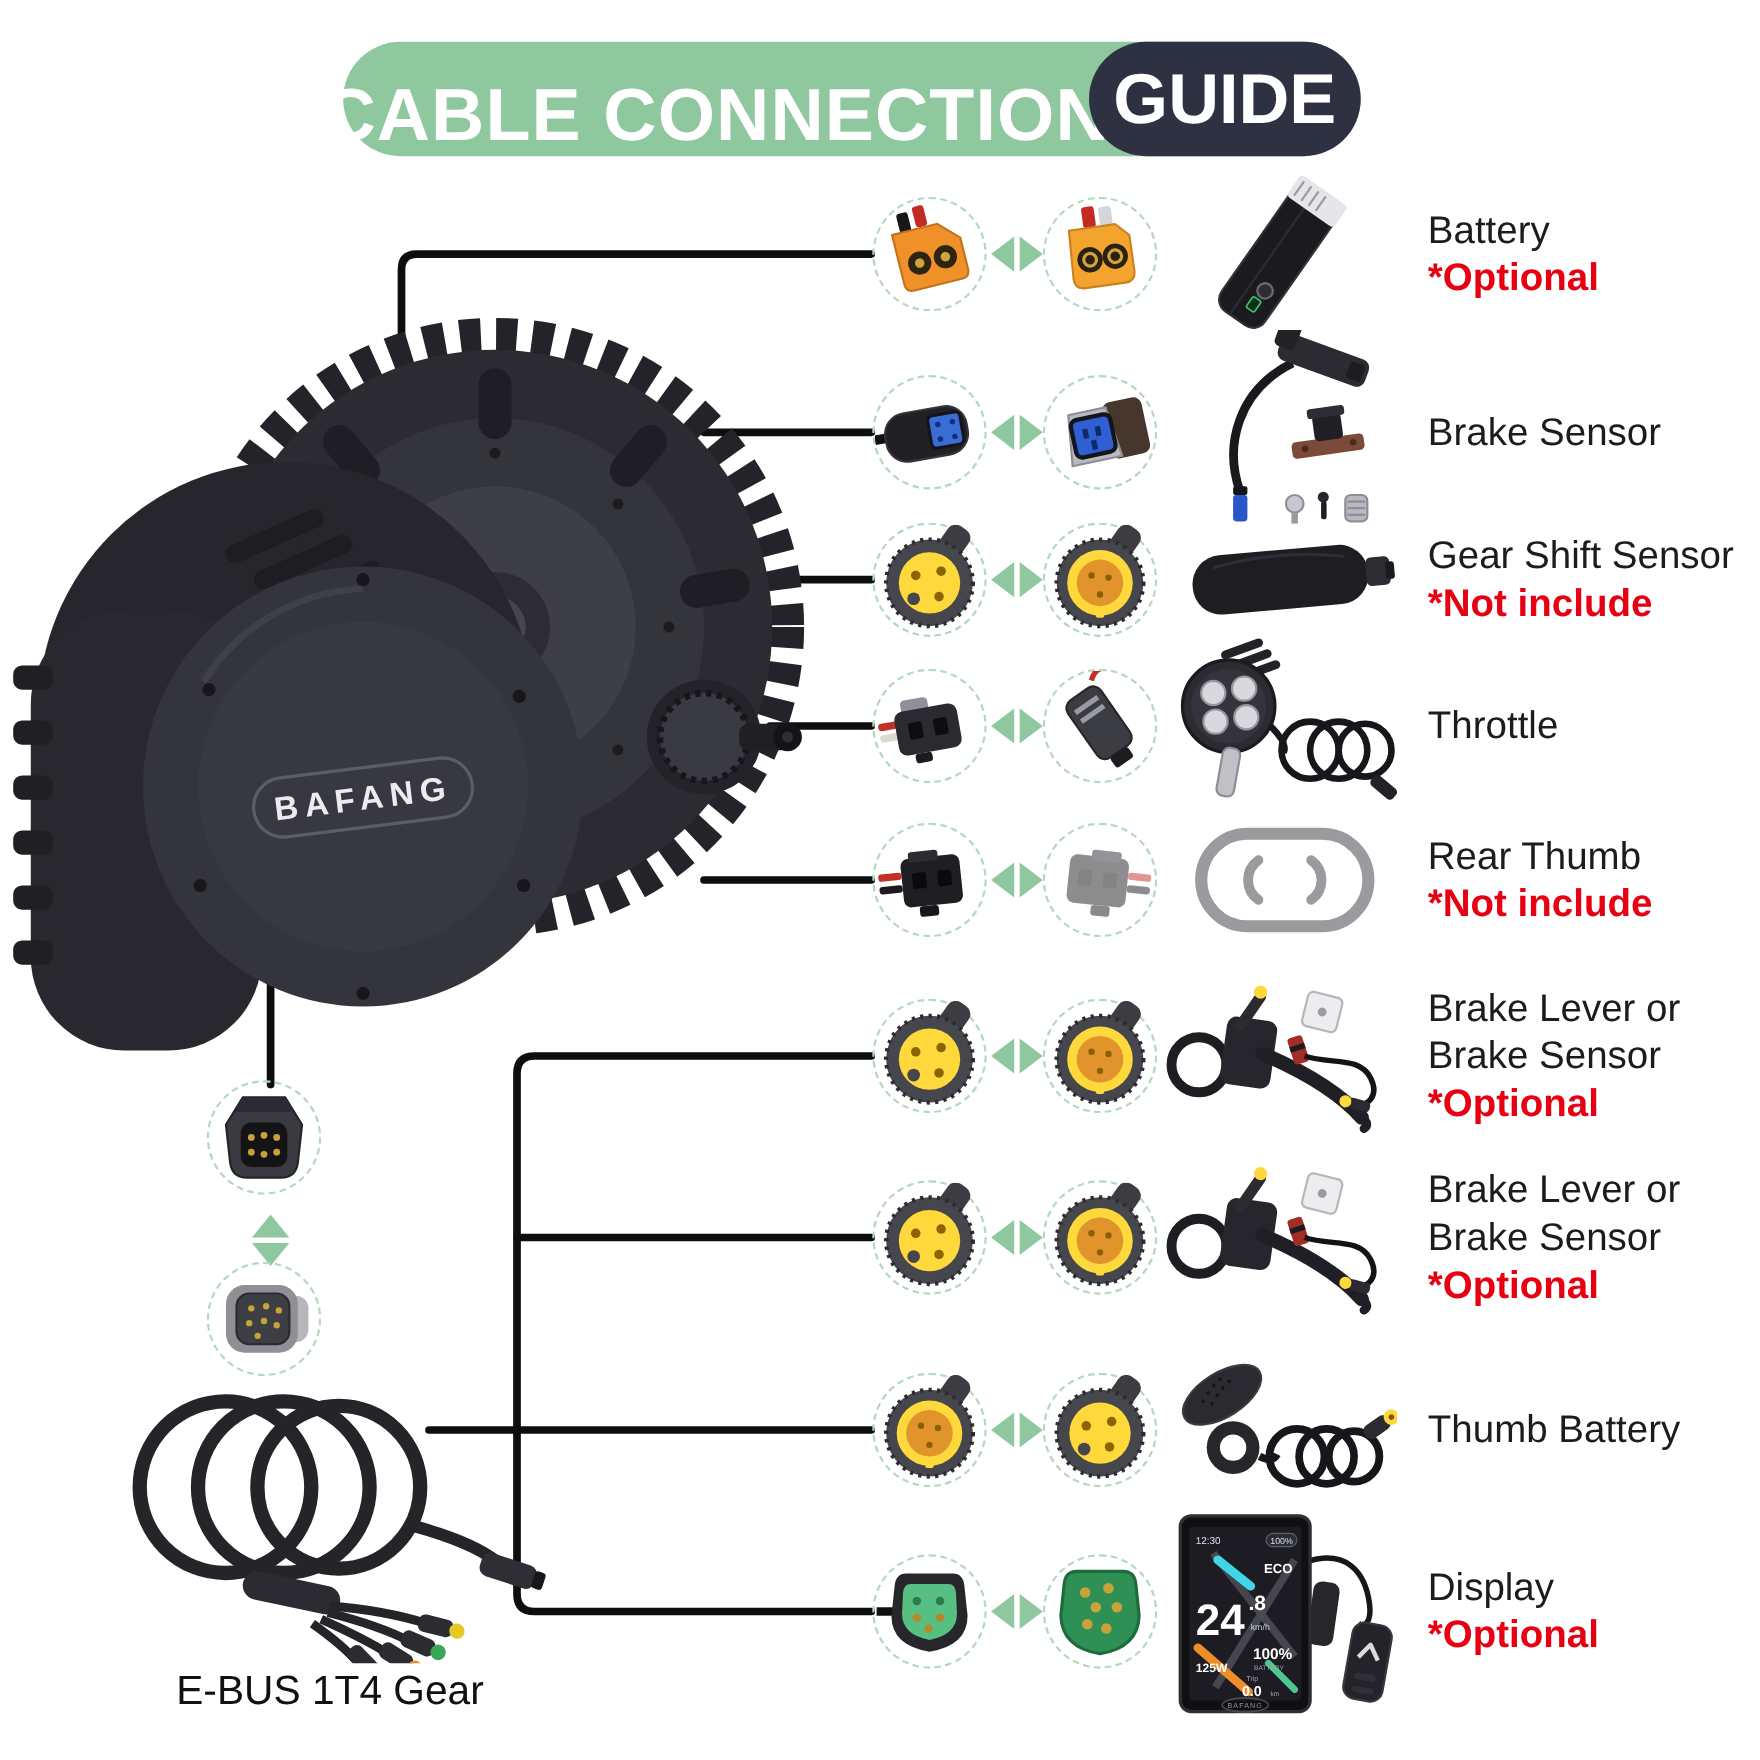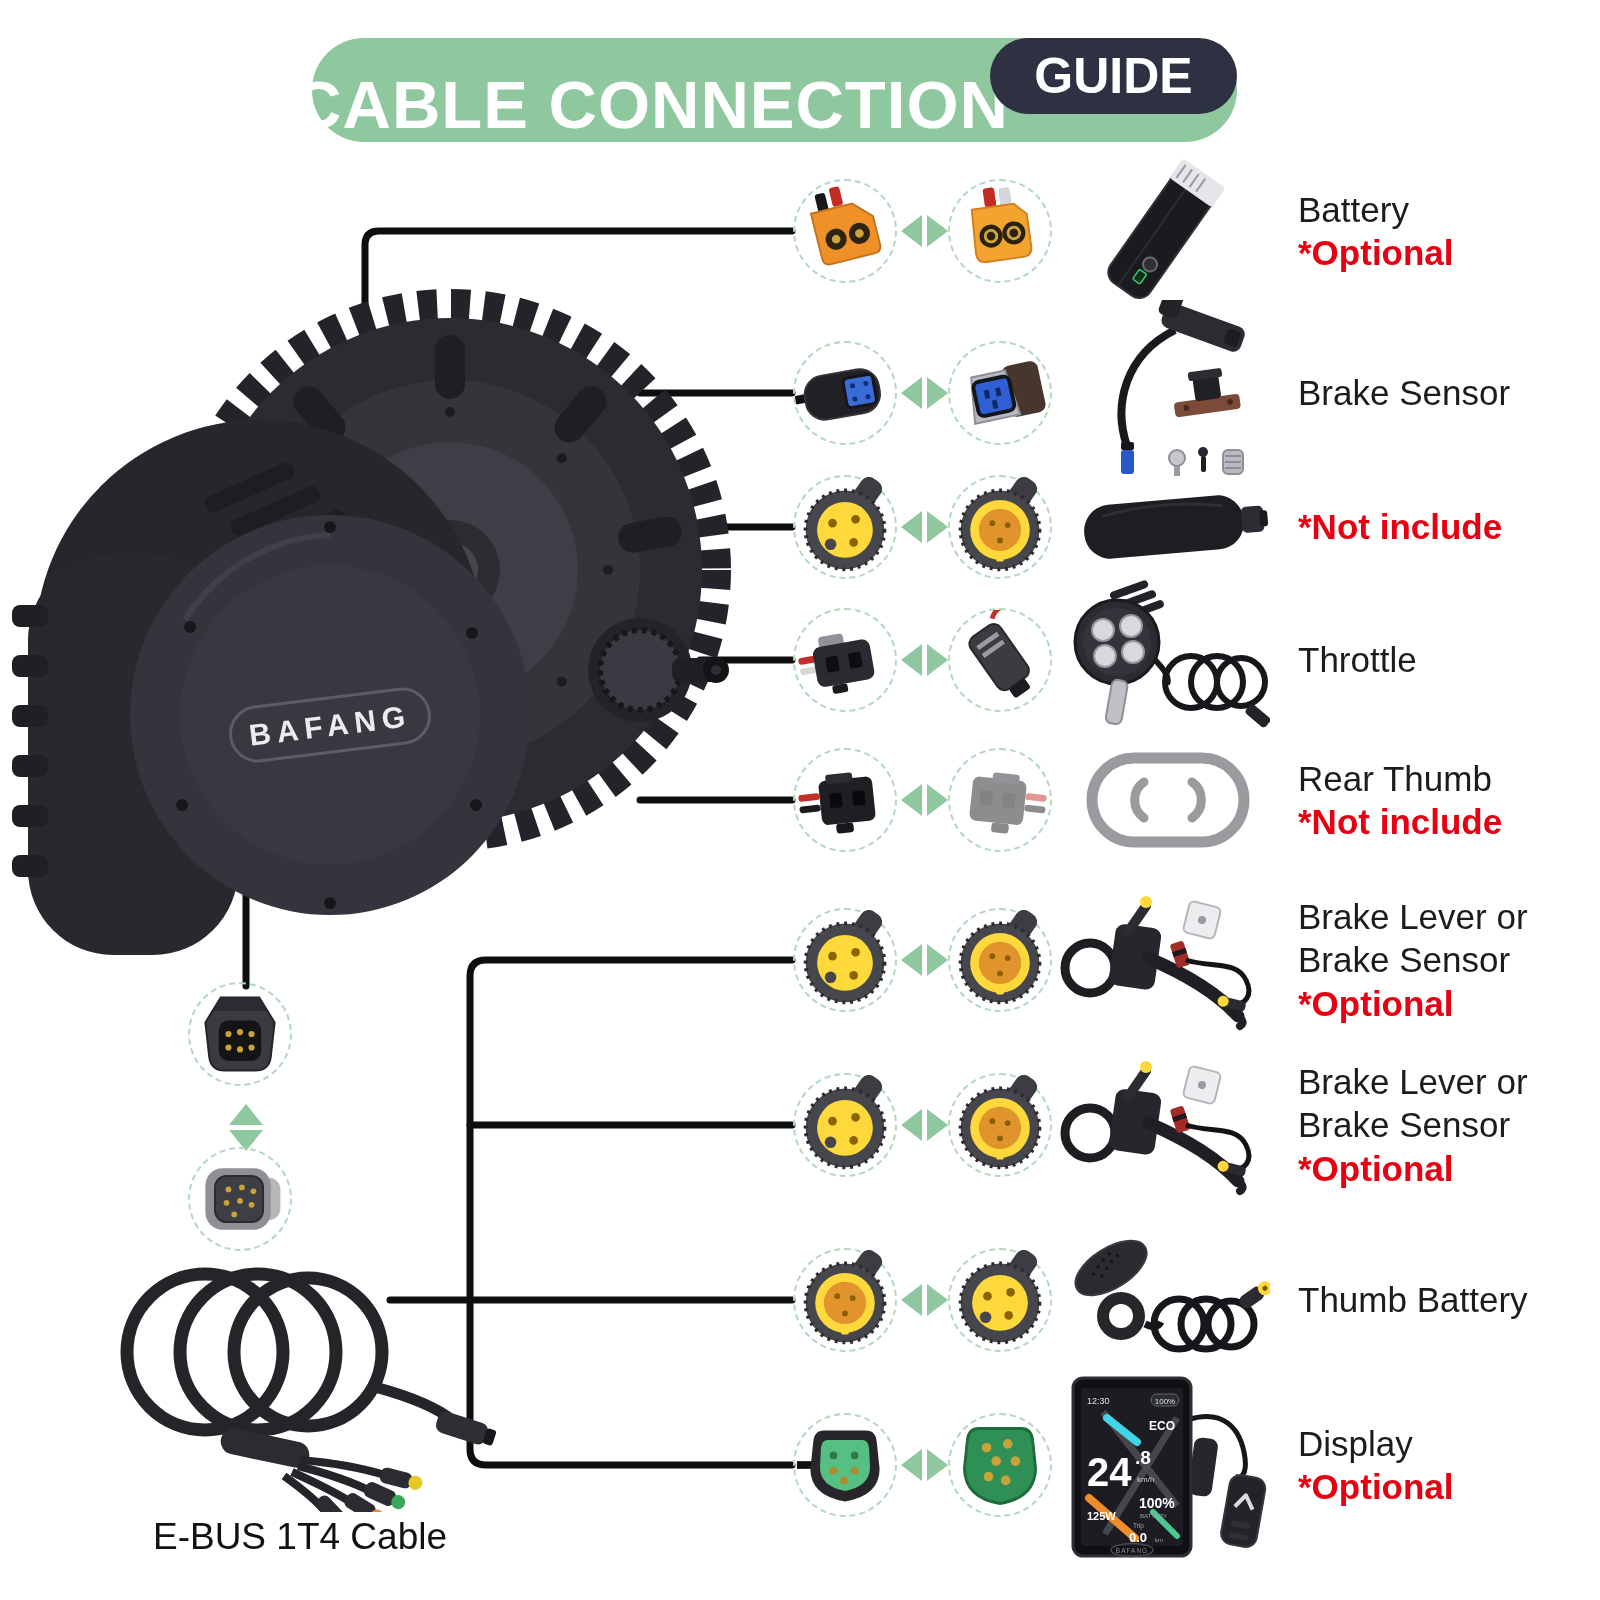--- a/index.html
+++ b/index.html
@@ -7,23 +7,23 @@
   body { width:1600px; height:1600px; font-family:"Liberation Sans", sans-serif; }
   #canvas { position:relative; width:1600px; height:1600px; background:#fff; overflow:hidden; }
   .abs { position:absolute; }
 
   
   .banner { position:absolute; left:312px; top:38px; width:925px; height:104px;
             background:#8fc79e; border-radius:52px; }
   .banner-main { position:absolute; left:0; top:0; width:678px; height:132px;
             display:flex; align-items:center; justify-content:center;
             color:#ffffff; font-size:67px; font-weight:bold; letter-spacing:1px; white-space:nowrap; }
-  .banner-badge { position:absolute; right:0; top:0; width:247px; height:76px;
+  .banner-badge { position:absolute; right:0; top:0; width:247px; height:104px;
             background:#2d3142; border-radius:52px; display:flex; align-items:center; justify-content:center;
-            color:#ffffff; font-size:50px; font-weight:bold; }
+            color:#ffffff; font-size:64px; font-weight:bold; }
 
   
   .dc { position:absolute; width:104px; height:104px; border:2px dashed #b4d8bd; border-radius:50%;
         display:flex; align-items:center; justify-content:center; background:transparent; }
   .dc svg { width:100px; height:100px; display:block; }
 
   
   .arrows { position:absolute; display:flex; gap:5px; align-items:center; }
   .tri-l { width:0;height:0;border-top:16px solid transparent;border-bottom:16px solid transparent;border-right:21px solid #8fc79e; }
   .tri-r { width:0;height:0;border-top:16px solid transparent;border-bottom:16px solid transparent;border-left:21px solid #8fc79e; }
@@ -325,21 +325,21 @@
       <g transform="translate(260 254) rotate(32)">
           <rect x="-16" y="-8" width="32" height="16" rx="6" fill="#2b2b31"></rect>
           <circle cx="20" cy="0" r="7" fill="#e08f2a"></circle>
         </g>
       <g transform="translate(230 258) rotate(46)">
           <rect x="-16" y="-8" width="32" height="16" rx="6" fill="#2b2b31"></rect>
           <circle cx="20" cy="0" r="7" fill="#e6c922"></circle>
         </g>
     </g>
   </svg>
-  <div class="cable-label">E-BUS 1T4 Cable</div>
+  <div class="cable-label">E-BUS 1T4 Gear</div>
 
   <div class="dc" style="left:793px;top:179px">
     <svg viewBox="0 0 104 104">
         <use href="#s-xtm"></use>
       </svg>
   </div>
   <div class="arrows" style="left:901px;top:215px">
       <div class="tri-l"></div>
       <div class="tri-r"></div>
     </div>
@@ -423,20 +423,21 @@
   </div>
   <svg class="abs" style="left:1060px;top:487px" width="215" height="80" viewBox="0 0 215 80">
     <g transform="translate(104 40) rotate(-5)">
       <rect x="-80" y="-27" width="160" height="54" rx="26" fill="#1d1d22"></rect>
       <path d="M-60 -16 Q0 -28 60 -16" stroke="#2e2e35" stroke-width="3" fill="none"></path>
       <rect x="78" y="-13" width="22" height="26" rx="5" fill="#2c2c33"></rect>
       <rect x="96" y="-8" width="8" height="16" rx="3" fill="#1a1a1f"></rect>
     </g>
   </svg>
   <div class="row-label" style="top:527px">
+      <span>Gear Shift Sensor</span>
       <span class="note">*Not include</span>
     </div>
 
   <div class="dc" style="left:793px;top:608px">
     <svg viewBox="0 0 104 104">
         <use href="#s-hll"></use>
       </svg>
   </div>
   <div class="arrows" style="left:901px;top:644px">
       <div class="tri-l"></div>

